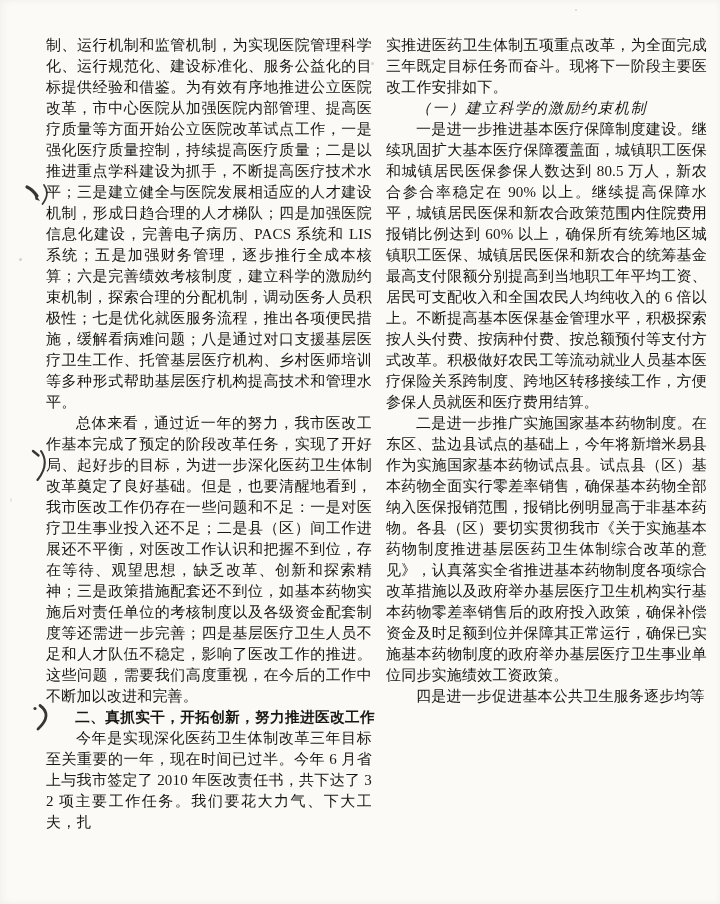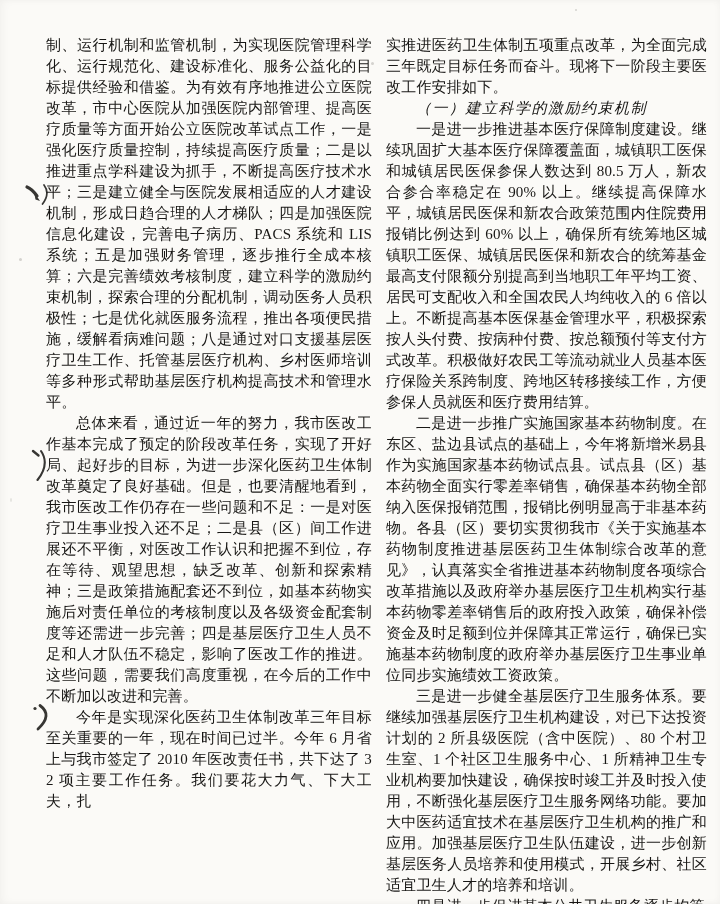--- a/index.html
+++ b/index.html
@@ -64,29 +64,29 @@
   .speck.s9 { left: 10px;  top: 498px; width:2px; height:4px; opacity:0.2; }
 </style>
 </head>
 <body>
 
 <div class="page">
 
   <div class="column col-left">
       <p class="block body">制、运行机制和监管机制，为实现医院管理科学化、运行规范化、建设标准化、服务公益化的目标提供经验和借鉴。为有效有序地推进公立医院改革，市中心医院从加强医院内部管理、提高医疗质量等方面开始公立医院改革试点工作，一是强化医疗质量控制，持续提高医疗质量；二是以推进重点学科建设为抓手，不断提高医疗技术水平；三是建立健全与医院发展相适应的人才建设机制，形成日趋合理的人才梯队；四是加强医院信息化建设，完善电子病历、PACS 系统和 LIS 系统；五是加强财务管理，逐步推行全成本核算；六是完善绩效考核制度，建立科学的激励约束机制，探索合理的分配机制，调动医务人员积极性；七是优化就医服务流程，推出各项便民措施，缓解看病难问题；八是通过对口支援基层医疗卫生工作、托管基层医疗机构、乡村医师培训等多种形式帮助基层医疗机构提高技术和管理水平。</p>
       <p class="block body indent">总体来看，通过近一年的努力，我市医改工作基本完成了预定的阶段改革任务，实现了开好局、起好步的目标，为进一步深化医药卫生体制改革奠定了良好基础。但是，也要清醒地看到，我市医改工作仍存在一些问题和不足：一是对医疗卫生事业投入还不足；二是县（区）间工作进展还不平衡，对医改工作认识和把握不到位，存在等待、观望思想，缺乏改革、创新和探索精神；三是政策措施配套还不到位，如基本药物实施后对责任单位的考核制度以及各级资金配套制度等还需进一步完善；四是基层医疗卫生人员不足和人才队伍不稳定，影响了医改工作的推进。这些问题，需要我们高度重视，在今后的工作中不断加以改进和完善。</p>
+      <p class="block heading-bold indent">二、真抓实干，开拓创新，努力推进医改工作</p>
       <p class="block body indent">今年是实现深化医药卫生体制改革三年目标至关重要的一年，现在时间已过半。今年 6 月省上与我市签定了 2010 年医改责任书，共下达了 32 项主要工作任务。我们要花大力气、下大工夫，扎</p>
     </div>
 
   <div class="column col-right">
       <p class="block body">实推进医药卫生体制五项重点改革，为全面完成三年既定目标任务而奋斗。现将下一阶段主要医改工作安排如下。</p>
       <p class="block heading-kai indent">（一）建立科学的激励约束机制</p>
       <p class="block body indent">一是进一步推进基本医疗保障制度建设。继续巩固扩大基本医疗保障覆盖面，城镇职工医保和城镇居民医保参保人数达到 80.5 万人，新农合参合率稳定在 90% 以上。继续提高保障水平，城镇居民医保和新农合政策范围内住院费用报销比例达到 60% 以上，确保所有统筹地区城镇职工医保、城镇居民医保和新农合的统筹基金最高支付限额分别提高到当地职工年平均工资、居民可支配收入和全国农民人均纯收入的 6 倍以上。不断提高基本医保基金管理水平，积极探索按人头付费、按病种付费、按总额预付等支付方式改革。积极做好农民工等流动就业人员基本医疗保险关系跨制度、跨地区转移接续工作，方便参保人员就医和医疗费用结算。</p>
       <p class="block body indent">二是进一步推广实施国家基本药物制度。在东区、盐边县试点的基础上，今年将新增米易县作为实施国家基本药物试点县。试点县（区）基本药物全面实行零差率销售，确保基本药物全部纳入医保报销范围，报销比例明显高于非基本药物。各县（区）要切实贯彻我市《关于实施基本药物制度推进基层医药卫生体制综合改革的意见》，认真落实全省推进基本药物制度各项综合改革措施以及政府举办基层医疗卫生机构实行基本药物零差率销售后的政府投入政策，确保补偿资金及时足额到位并保障其正常运行，确保已实施基本药物制度的政府举办基层医疗卫生事业单位同步实施绩效工资政策。</p>
-      <p class="block body indent">三是进一步健全基层医疗卫生服务体系。要继续加强基层医疗卫生机构建设，对已下达投资计划的 2 所县级医院（含中医院）、80 个村卫生室、1 个社区卫生服务中心、1 所精神卫生专业机构要加快建设，确保按时竣工并及时投入使用，不断强化基层医疗卫生服务网络功能。要加大中医药适宜技术在基层医疗卫生机构的推广和应用。加强基层医疗卫生队伍建设，进一步创新基层医务人员培养和使用模式，开展乡村、社区适宜卫生人才的培养和培训。</p>
       <p class="block body indent">四是进一步促进基本公共卫生服务逐步均等</p>
     </div>
 
   <svg class="ink ink-1" width="30" height="28" viewBox="0 0 30 28">
     <path d="M3 5 Q8 7 13 14" stroke="#1c1b19" stroke-width="3.2" fill="none" stroke-linecap="round"></path>
     <path d="M10 10 L16 19 L11.5 17.5 Z" fill="#1c1b19"></path>
     <path d="M20 3 Q26.5 11.5 18.5 22" stroke="#1c1b19" stroke-width="1.7" fill="none" stroke-linecap="round"></path>
   </svg>
 
   <svg class="ink ink-2" width="22" height="36" viewBox="0 0 22 36">

